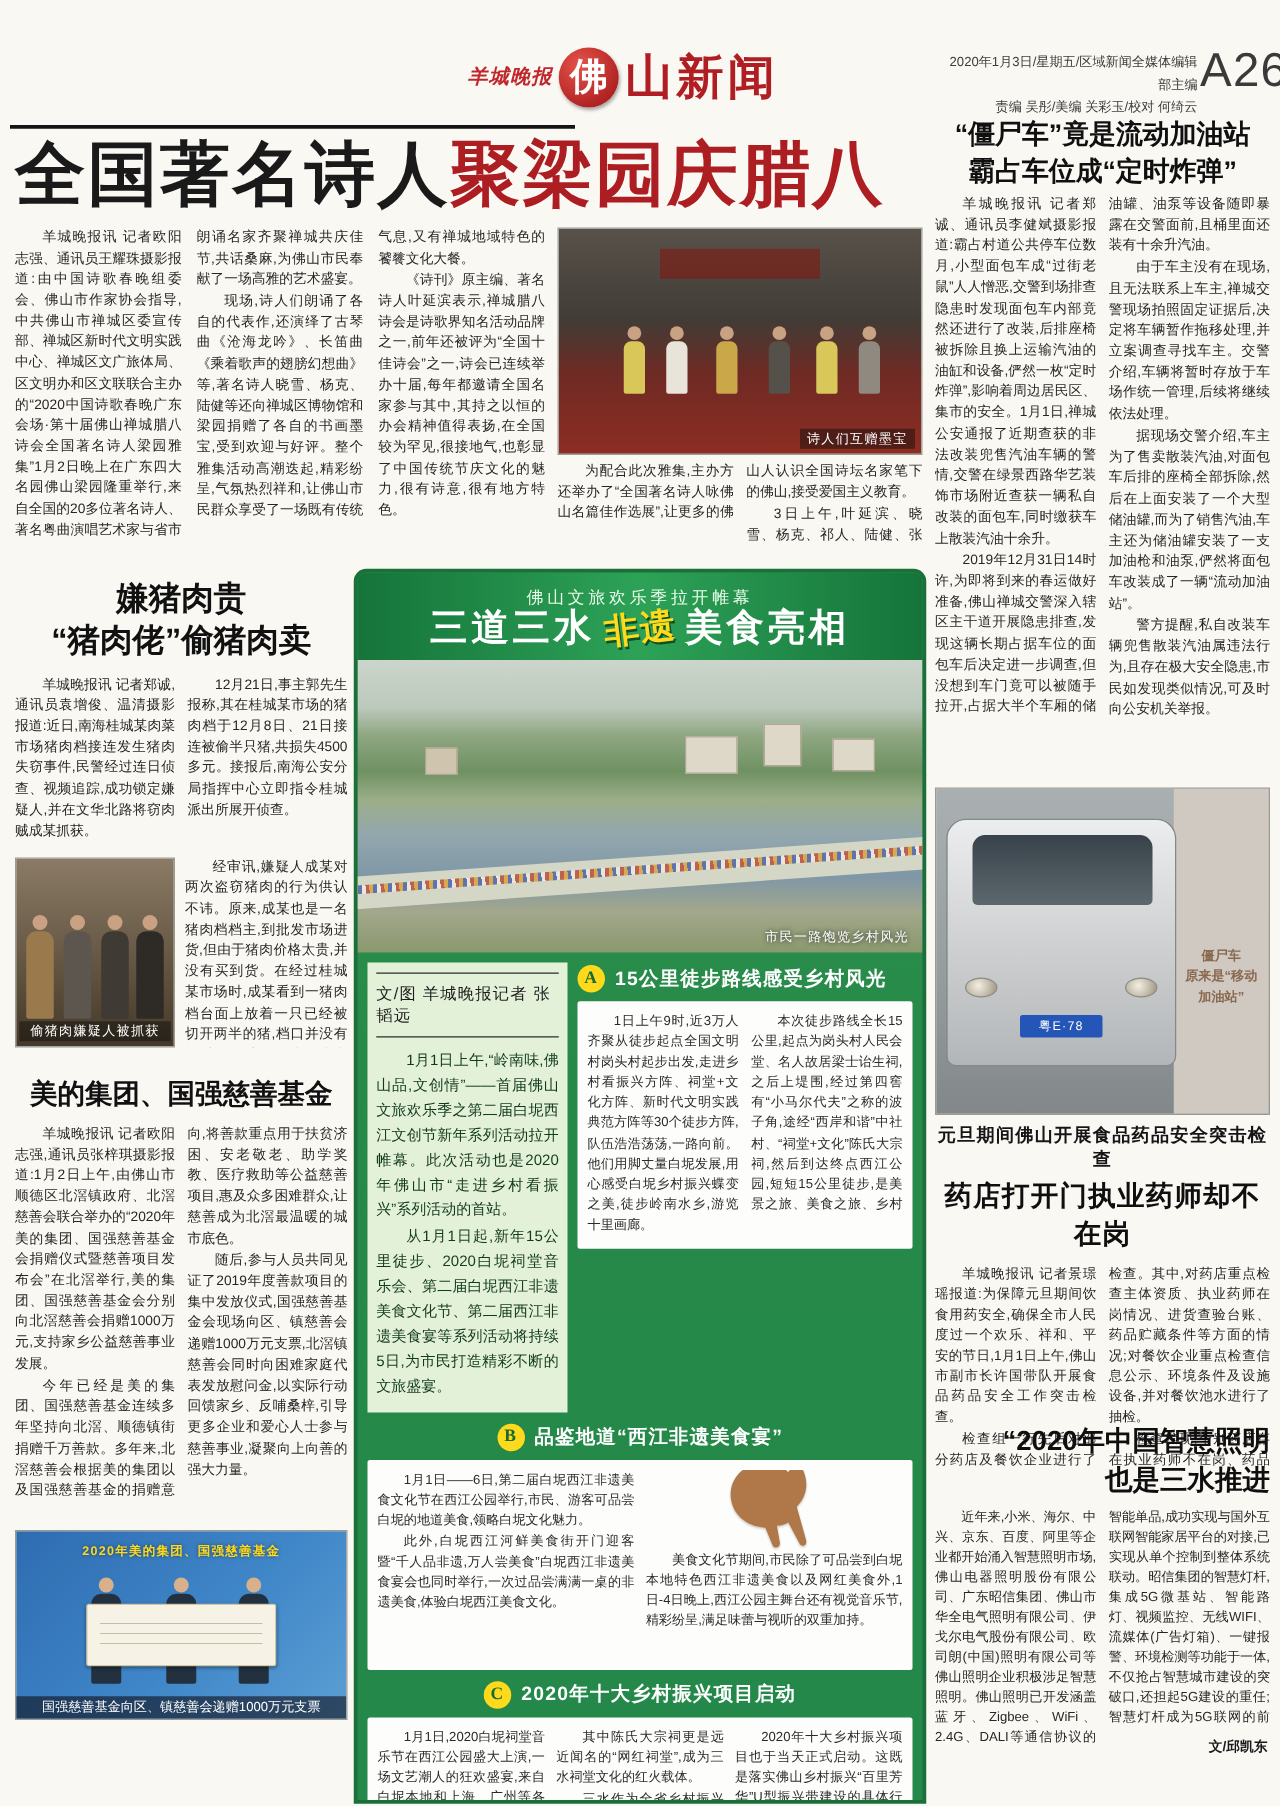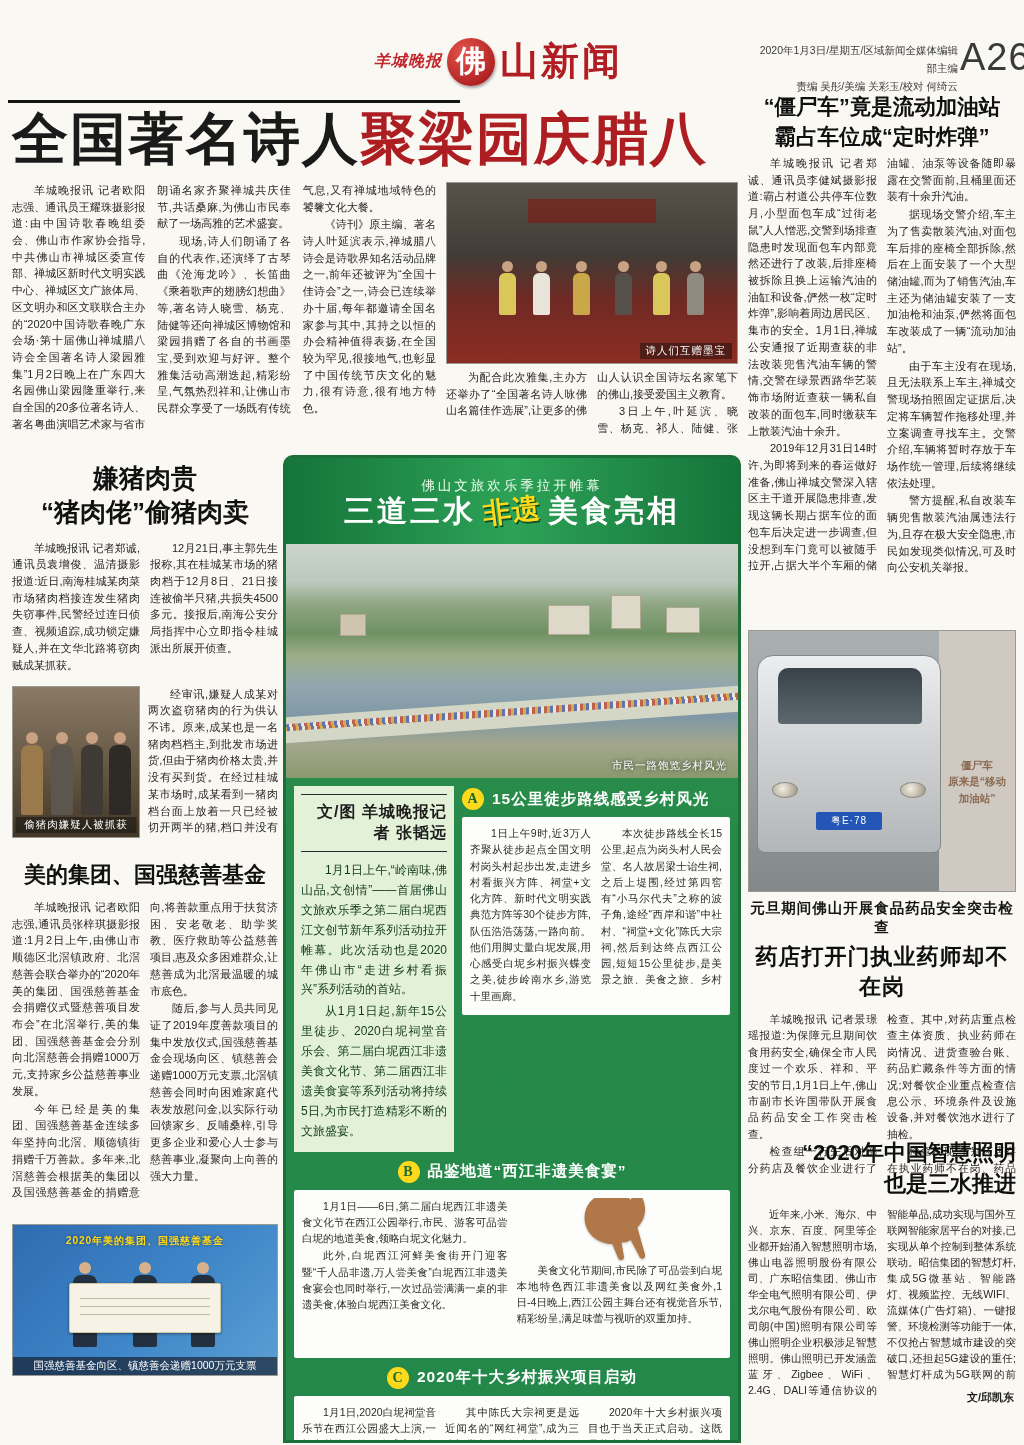--- a/index.html
+++ b/index.html
@@ -78,41 +78,41 @@
   .don-check::after { content:""; position:absolute; left:10px; top:14px; right:10px; height:22px;
     background:repeating-linear-gradient(180deg,#b9b093 0 1px,transparent 1px 8px); opacity:.8; }
   .don-cap { position:absolute; bottom:0; width:100%; background:rgba(15,15,25,.6);
     color:#fff; font-size:10.5px; text-align:center; padding:2px 0; }
 
   
   .feature { left:283px; top:455px; width:458px; height:988px;
     background:linear-gradient(180deg,#2e9550 0%,#23854546 40%,#23884a 100%);
     background-color:#288b4a;
     border:3px solid #1d6f3a; border-radius:10px 10px 0 0; overflow:hidden; }
-  .f-banner { height:86px; background:linear-gradient(90deg,#14满 0,#2da257 50%,#15743a 100%);
+  .f-banner { height:70px; background:linear-gradient(90deg,#14满 0,#2da257 50%,#15743a 100%);
     background-image:linear-gradient(90deg,#15743a,#2da257 50%,#15743a);
     display:flex; flex-direction:column; align-items:center; justify-content:center; gap:1px; }
   .f-kicker { color:#e8fbe8; font-size:13.5px; letter-spacing:3px; }
   .f-title { display:flex; align-items:center; gap:7px; color:#fff; font-size:30px; font-weight:900; letter-spacing:3px; line-height:1; }
   .f-feiyi { color:#ffd91c; font-size:28px; font-weight:900; transform:rotate(-7deg);
     font-family:"DejaVu Serif", serif; text-shadow:1px 2px 0 #0a5226; letter-spacing:1px; }
   .f-photo { height:234px; position:relative; overflow:hidden;
     background:linear-gradient(180deg,#ccd5cb 0%,#bcc9bd 16%,#8ea681 26%,#6f9162 38%,#9cae89 48%,#93a7ae 60%,#7f97a6 74%,#a3a78c 86%,#8a996e 100%); }
   .house { position:absolute; background:#ded8c8; border:1px solid #b0a894; }
   .h1 { left:58%; top:26%; width:42px; height:30px; } .h2 { left:72%; top:22%; width:30px; height:34px; }
   .h3 { left:84%; top:27%; width:34px; height:26px; } .h4 { left:12%; top:30%; width:26px; height:22px; background:#cfc4ae; }
   .f-embank { position:absolute; left:-6%; bottom:22%; width:115%; height:26px; background:#d4d6c6; transform:rotate(-4deg); }
   .f-crowd { position:absolute; left:-6%; bottom:27%; width:115%; height:7px; transform:rotate(-4deg); opacity:.85;
     background:repeating-linear-gradient(90deg,#d9a23c 0 3px,#4a62a8 3px 6px,#ece8df 6px 9px,#b84d3a 9px 12px); }
   .f-photo .photo-cap { background:none; text-shadow:0 0 4px rgba(0,0,0,.85); letter-spacing:1px; }
   .f-content { padding:8px; }
   .f-row1 { display:flex; gap:8px; }
   .f-introcol { width:160px; background:#e3f1d8; padding:8px 7px; flex:none; }
   .f-byline { border-top:1.5px solid #2c2c2c; border-bottom:1.5px solid #2c2c2c; padding:7px 0;
-    font-size:16px; font-weight:bold; color:#1d1d1d; text-align:right; margin-bottom:9px; letter-spacing:1px; }
+    font-size:13px; font-weight:normal; color:#1d1d1d; text-align:left; margin-bottom:9px; letter-spacing:1px; }
   .f-intro p { font-size:12px; line-height:1.66; color:#123a1e; text-indent:2em; text-align:justify; margin-bottom:2px; }
   .f-acol { flex:1; }
   .sec-head { display:flex; align-items:center; gap:8px; color:#fff; font-size:15.5px; font-weight:bold;
     letter-spacing:1px; margin:2px 0 7px; }
   .sec-head.center { justify-content:center; margin-top:9px; }
   .badge { width:22px; height:22px; border-radius:50%; background:#ffd91c; color:#166a33;
     font-weight:900; font-size:14px; display:flex; align-items:center; justify-content:center; flex:none;
     font-family:"Liberation Serif", serif; }
   .white-box { background:#fdfdfb; padding:8px; border-radius:2px; }
   .f-small { font-size:10.5px; line-height:1.55; text-align:justify; color:#2a2a2a; }
@@ -319,22 +319,22 @@
   </div>
 </div>
 
 <div class="abs zombie-h">
   <div>“僵尸车”竟是流动加油站</div>
   <div>霸占车位成“定时炸弹”</div>
 </div>
 <div class="abs zombie-body body-text cols2 clip">
     <p>羊城晚报讯 记者郑诚、通讯员李健斌摄影报道:霸占村道公共停车位数月,小型面包车成“过街老鼠”人人憎恶,交警到场排查隐患时发现面包车内部竟然还进行了改装,后排座椅被拆除且换上运输汽油的油缸和设备,俨然一枚“定时炸弹”,影响着周边居民区、集市的安全。1月1日,禅城公安通报了近期查获的非法改装兜售汽油车辆的警情,交警在绿景西路华艺装饰市场附近查获一辆私自改装的面包车,同时缴获车上散装汽油十余升。</p>
     <p>2019年12月31日14时许,为即将到来的春运做好准备,佛山禅城交警深入辖区主干道开展隐患排查,发现这辆长期占据车位的面包车后决定进一步调查,但没想到车门竟可以被随手拉开,占据大半个车厢的储油罐、油泵等设备随即暴露在交警面前,且桶里面还装有十余升汽油。</p>
+    <p>由于车主没有在现场,且无法联系上车主,禅城交警现场拍照固定证据后,决定将车辆暂作拖移处理,并立案调查寻找车主。交警介绍,车辆将暂时存放于车场作统一管理,后续将继续依法处理。</p>
     <p>据现场交警介绍,车主为了售卖散装汽油,对面包车后排的座椅全部拆除,然后在上面安装了一个大型储油罐,而为了销售汽油,车主还为储油罐安装了一支加油枪和油泵,俨然将面包车改装成了一辆“流动加油站”。</p>
-    <p>由于车主没有在现场,且无法联系上车主,禅城交警现场拍照固定证据后,决定将车辆暂作拖移处理,并立案调查寻找车主。交警介绍,车辆将暂时存放于车场作统一管理,后续将继续依法处理。</p>
     <p>警方提醒,私自改装车辆兜售散装汽油属违法行为,且存在极大安全隐患,市民如发现类似情况,可及时向公安机关举报。</p>
   </div>
 
 <div class="abs van-photo photo-frame">
   <div class="van-wall"></div>
   <div class="van-body">
     <div class="van-windshield"></div>
     <div class="van-light vl1"></div>
     <div class="van-light vl2"></div>
     <div class="van-plate">粤E·78</div>

